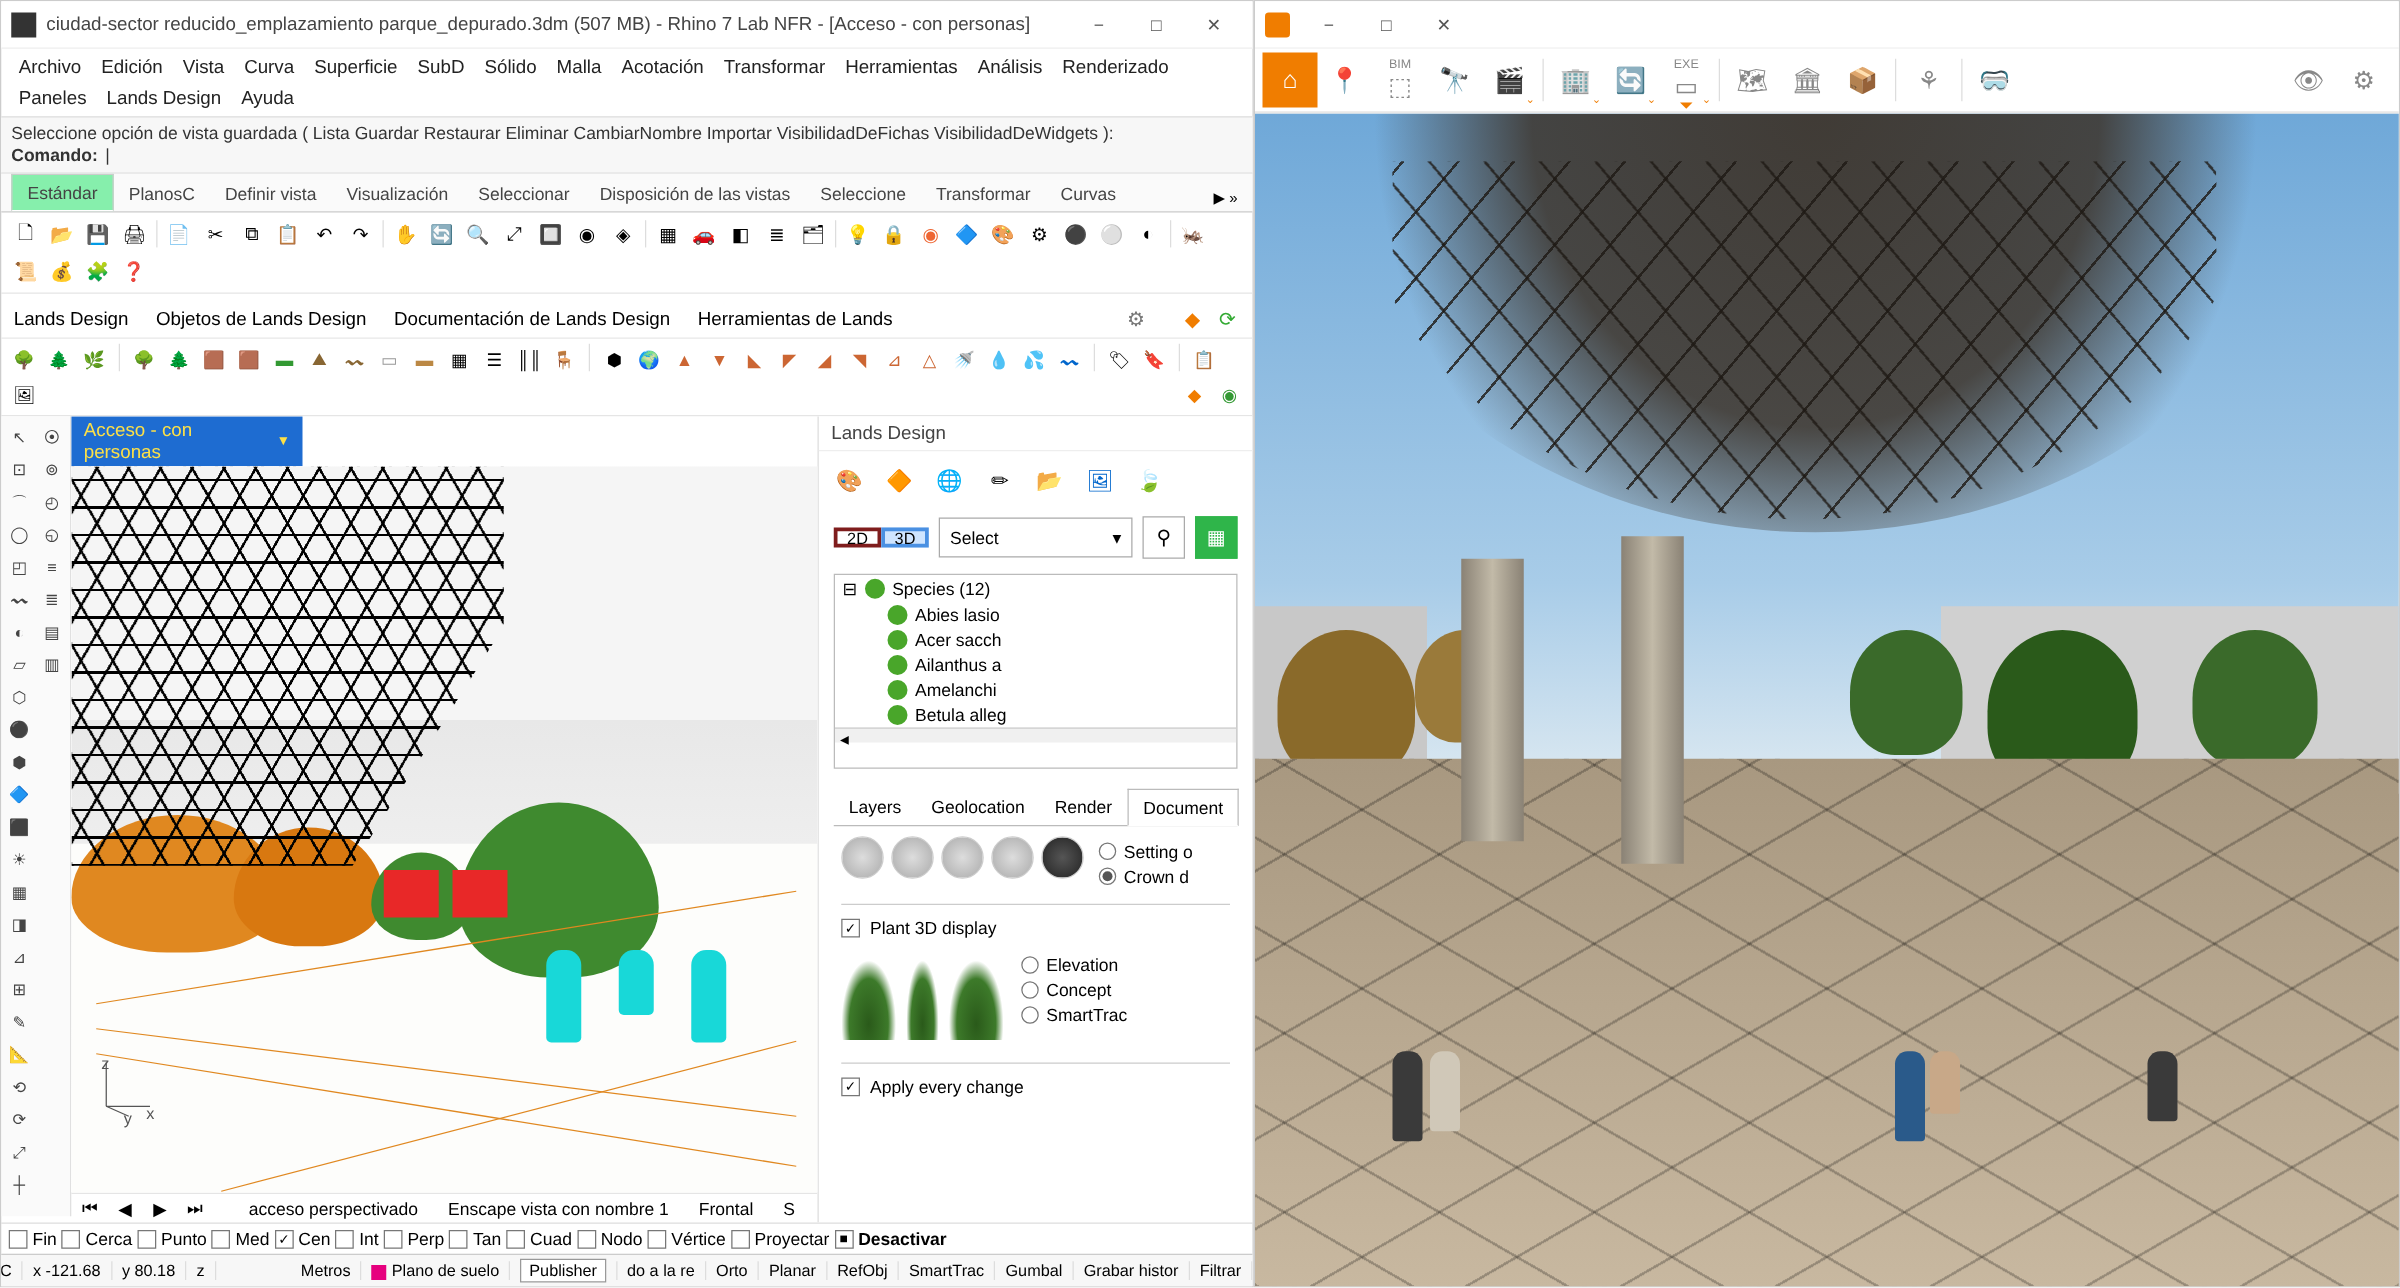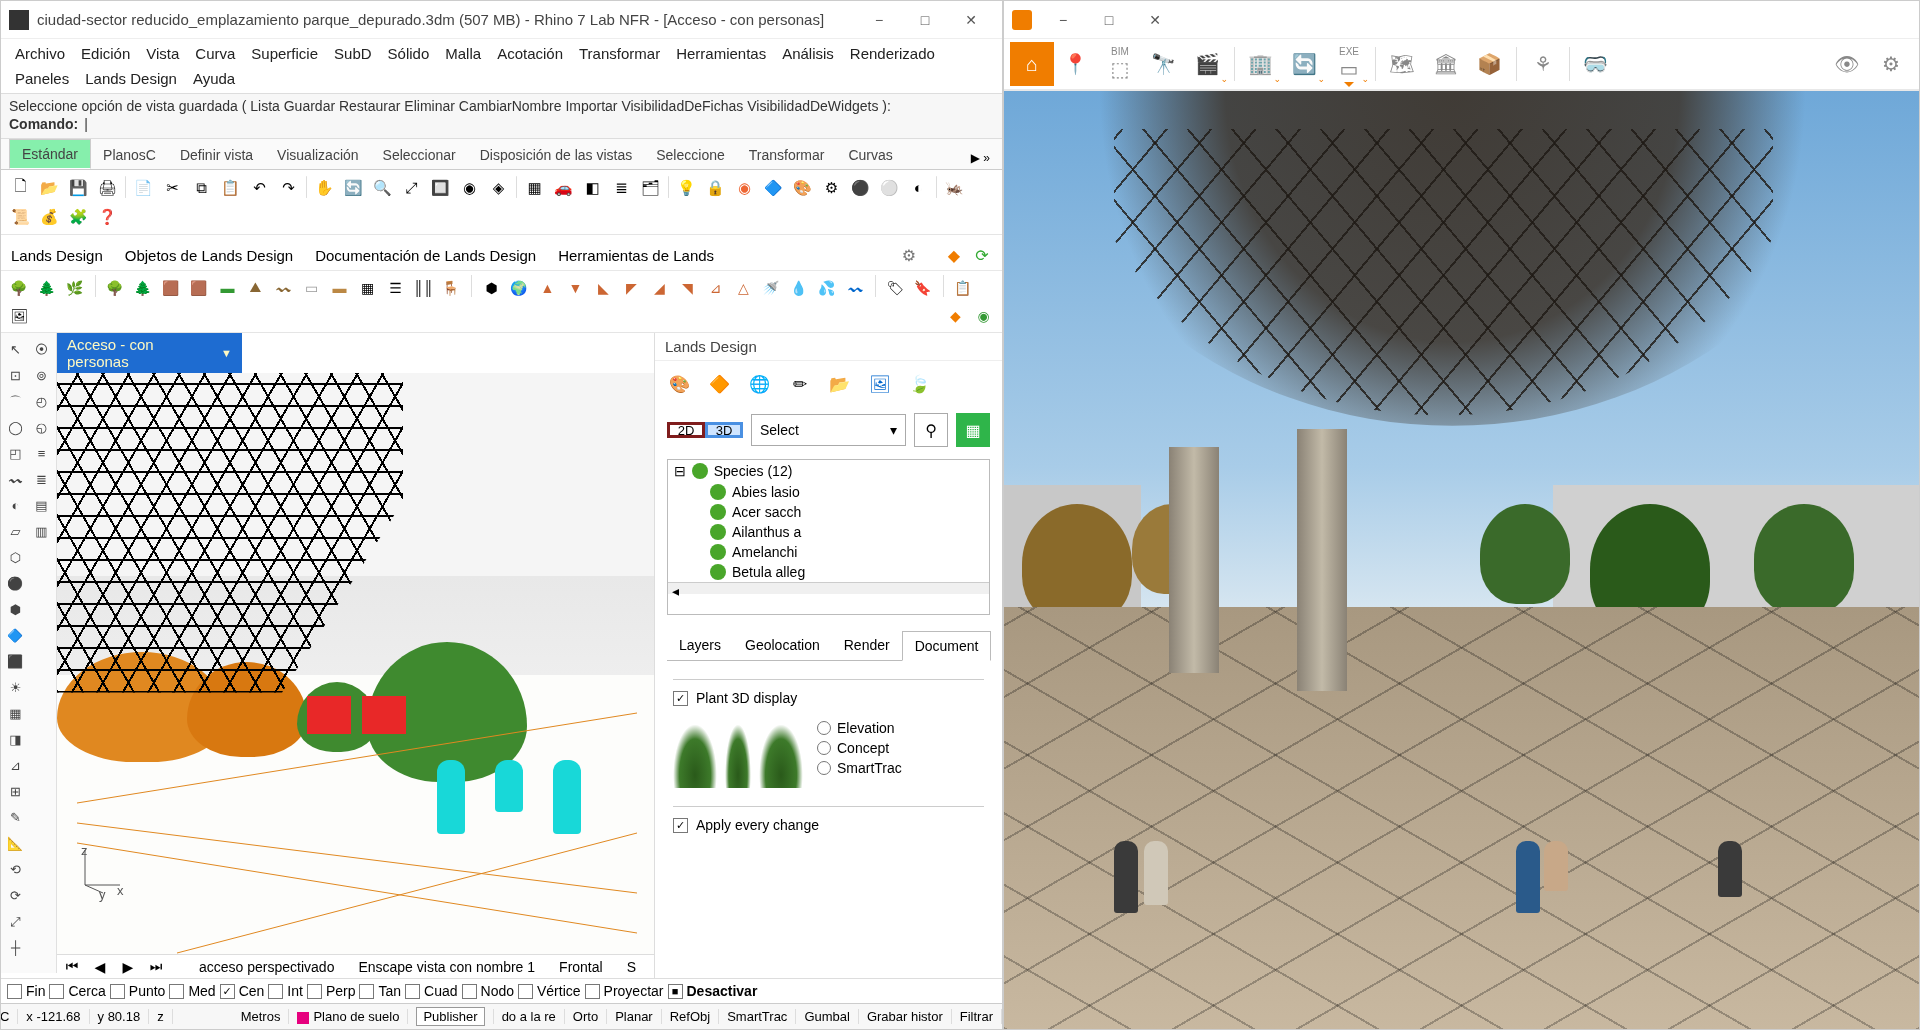--- a/index.html
+++ b/index.html
@@ -31,21 +31,21 @@
 .lands-tabstrip .lgear { margin-left: auto; font-size: 16px; color: #777; }
 .lands-tabstrip .lsync { display: flex; gap: 4px; padding-left: 8px; }
 .lsync .sbtn { width: 24px; height: 24px; font-size: 16px; display: flex; align-items: center; justify-content: center; }
 .lands-toolbar { display: flex; padding: 4px 6px; gap: 3px; border-bottom: 1px solid #e5e5e5; flex-wrap: wrap; }
 .ltb { width: 25px; height: 25px; display: flex; align-items: center; justify-content: center; font-size: 14px; cursor: pointer; }
 .vsep { width: 1px; height: 22px; background: #ddd; margin: 0 4px; }
 .workarea { flex: 1; display: flex; overflow: hidden; }
 .left-tools { width: 56px; display: flex; flex-direction: column; flex-wrap: wrap; padding: 4px 2px; gap: 1px; background: #fafafa; border-right: 1px solid #e0e0e0; max-height: 640px; }
 .lt { width: 25px; height: 25px; display: flex; align-items: center; justify-content: center; font-size: 13px; cursor: pointer; color: #444; }
 .viewport { flex: 1; display: flex; flex-direction: column; overflow: hidden; }
-.vp-header { display: flex; align-items: center; background: #1e6cd1; color: #fef9c3; font-size: 15px; padding: 3px 10px; width: 185px; }
+.vp-header { display: flex; align-items: center; background: #1e6cd1; color: #fde047; font-size: 15px; padding: 3px 10px; width: 185px; }
 .vp-header .dd { margin-left: 8px; font-size: 11px; }
 .vp-canvas { flex: 1; position: relative; background: #fff; overflow: hidden; }
 .vp-sky { position: absolute; inset: 0; background: linear-gradient(to bottom, #f5f5f5 0%, #f5f5f5 35%, #e8e8e8 35%, #fff 100%); }
 .vp-ground { position: absolute; left: 0; right: 0; bottom: 0; height: 48%; background: #fdfdfb; }
 .vp-canopy { position: absolute; left: 0; top: 0; width: 58%; height: 55%; background:
   repeating-linear-gradient(60deg, #000 0 2px, transparent 2px 22px),
   repeating-linear-gradient(-60deg, #000 0 2px, transparent 2px 22px),
   repeating-linear-gradient(0deg, #000 0 2px, transparent 2px 22px);
   clip-path: polygon(0 0, 100% 0, 100% 40%, 65% 100%, 0 100%);
 }
@@ -410,20 +410,39 @@
             <span style="margin-left:4px">◂</span>
           </div>
       </div>
       <div class="doc-tabs" id="doc-tabs">
           <div class="dt">Layers</div>
           <div class="dt">Geolocation</div>
           <div class="dt">Render</div>
           <div class="dt active">Document</div>
         </div>
       <div class="doc-body">
+        <div style="display:flex;gap:12px">
+          <div class="thumbs">
+            <div class="thumb"></div>
+            <div class="thumb"></div>
+            <div class="thumb"></div>
+            <div class="thumb"></div>
+            <div class="thumb" style="background:radial-gradient(circle,#555,#222)"></div>
+          </div>
+          <div>
+            <div class="rad-row">
+                <span class="rad"></span>
+                <span>Setting o</span>
+              </div>
+            <div class="rad-row">
+                <span class="rad sel"></span>
+                <span>Crown d</span>
+              </div>
+          </div>
+        </div>
         <div style="height:1px;background:#ccc;margin:10px 0"></div>
         <div class="chk-row">
             <span class="chk">✓</span>
             <span>Plant 3D display</span>
           </div>
         <div style="display:flex;gap:14px">
           <div class="plant-imgs">
             <div class="plant"></div>
             <div class="plant" style="width:26px"></div>
             <div class="plant"></div>

